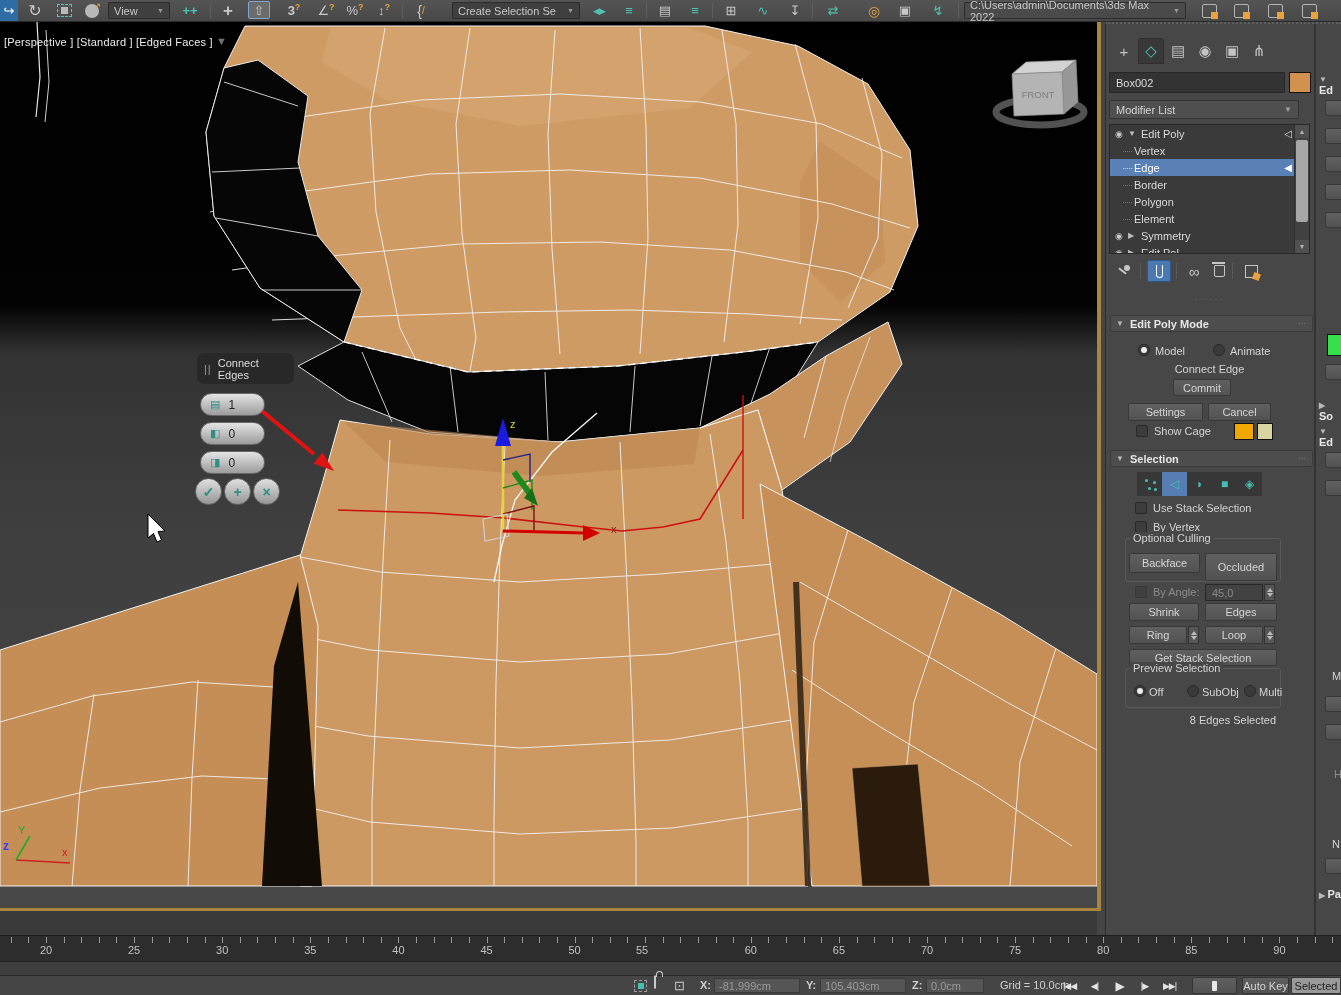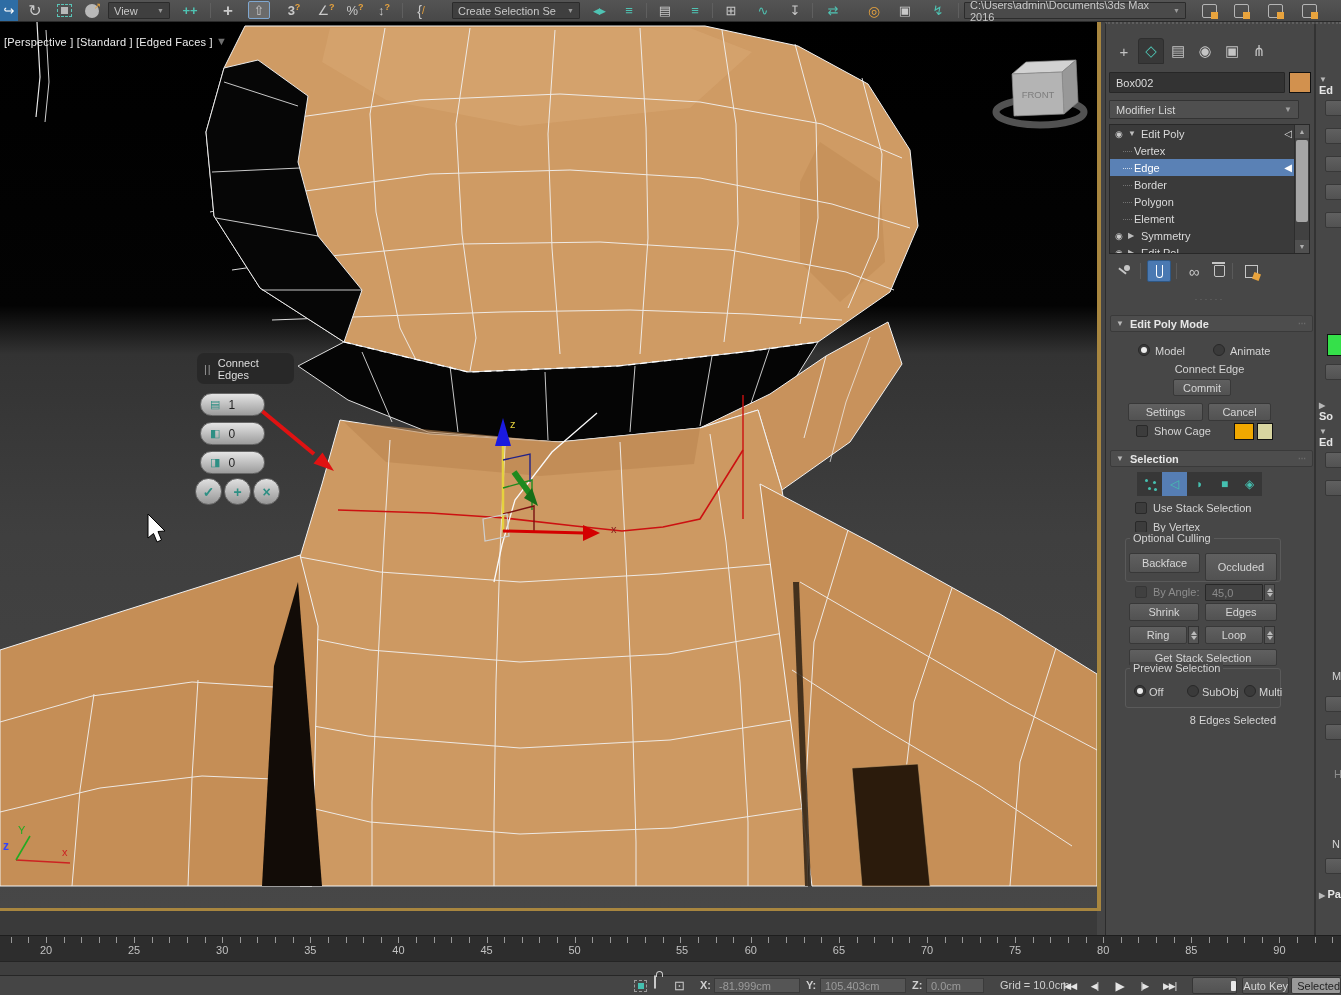--- a/index.html
+++ b/index.html
@@ -145,21 +145,21 @@
     border-top:1px solid #242424; }
   #statusbar { position:absolute; left:0; top:975px; width:1341px; height:20px; background:#454545;
     border-top:1px solid #262626; font-size:11px; }
   .sb-lbl { position:absolute; top:3px; color:#cfcfcf; font-weight:bold; }
   .sb-field { position:absolute; top:2px; height:15px; background:#555; border:1px solid #3a3a3a;
     color:#9b9b9b; font-size:11px; display:flex; align-items:center; padding:0 4px; }
   .pb { position:absolute; top:1px; width:23px; height:17px; display:flex; align-items:center;
     justify-content:center; color:#e4e4e4; font-size:9px; letter-spacing:-1px; }
   .sb-btn { position:absolute; top:1px; height:17px; background:linear-gradient(#5f5f5f,#525252);
     border:1px solid #353535; border-radius:2px; color:#d6d6d6; display:flex; align-items:center;
-    justify-content:flex-end; font-size:11px; }
+    justify-content:center; font-size:11px; }
   .lockico { width:10px; height:8px; border:1.5px solid #c9c9c9; border-radius:1px; position:relative; margin-top:5px; }
   .lockico::before { content:""; position:absolute; left:1px; top:-5px; width:5px; height:5px;
     border:1.5px solid #c9c9c9; border-bottom:none; border-radius:4px 4px 0 0; }
   .sellockico { width:13px; height:12px; border:1px dashed #9a9a9a; display:flex; align-items:center;
     justify-content:center; }
   .sellockico i { width:6px; height:6px; background:#45c0b0; }
 </style>
 </head>
 <body>
 
@@ -248,21 +248,21 @@
       <span>◎</span>
     </div>
   <div class="ticon" style="left:892px;width:26px">
       <span>▣</span>
     </div>
   <div class="ticon teal" style="left:924px;width:28px">
       <span>↯</span>
     </div>
   <div class="tsep" style="left:958px"></div>
   <div class="tdrop" style="left:964px;width:222px;background:#4a4a4a">
-      <span>C:\Users\admin\Documents\3ds Max 2016</span>
+      <span>C:\Users\admin\Documents\3ds Max 2022</span>
       <span class="dar">▼</span>
     </div>
   <div class="ticon" style="left:1196px;width:26px">
       <span class="pageicon">
         <i></i>
       </span>
     </div>
   <div class="ticon" style="left:1228px;width:26px">
       <span class="pageicon">
         <i></i>
@@ -702,21 +702,21 @@
     <div class="tick" style="left: 521.74px;"></div>
     <div class="tick" style="left: 539.36px;"></div>
     <div class="tick" style="left: 556.98px;"></div>
     <div class="tick" style="left: 574.6px;"></div>
     <div class="tick-label" style="left: 574.6px;">50</div>
     <div class="tick" style="left: 592.22px;"></div>
     <div class="tick" style="left: 609.84px;"></div>
     <div class="tick" style="left: 627.46px;"></div>
     <div class="tick" style="left: 645.08px;"></div>
     <div class="tick" style="left: 662.7px;"></div>
-    <div class="tick-label" style="left: 676px; padding-left: 12px;">55</div>
+    <div class="tick-label" style="left: 636px; padding-left: 12px;">55</div>
     <div class="tick" style="left: 680.32px;"></div>
     <div class="tick" style="left: 697.94px;"></div>
     <div class="tick" style="left: 715.56px;"></div>
     <div class="tick" style="left: 733.18px;"></div>
     <div class="tick" style="left: 750.8px;"></div>
     <div class="tick-label" style="left: 750.8px;">60</div>
     <div class="tick" style="left: 768.42px;"></div>
     <div class="tick" style="left: 786.04px;"></div>
     <div class="tick" style="left: 803.66px;"></div>
     <div class="tick" style="left: 821.28px;"></div>

